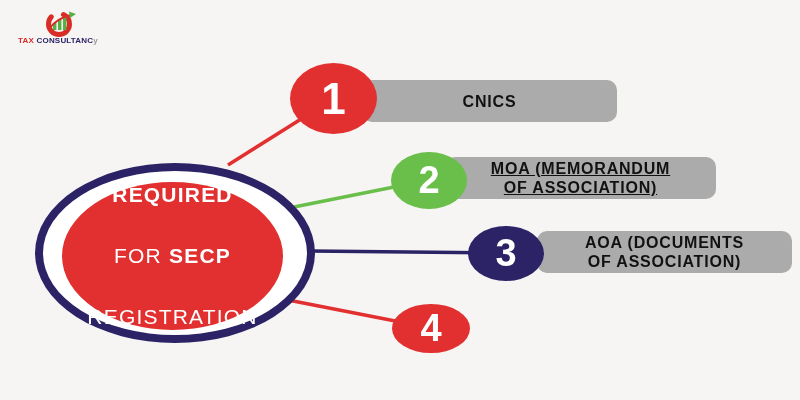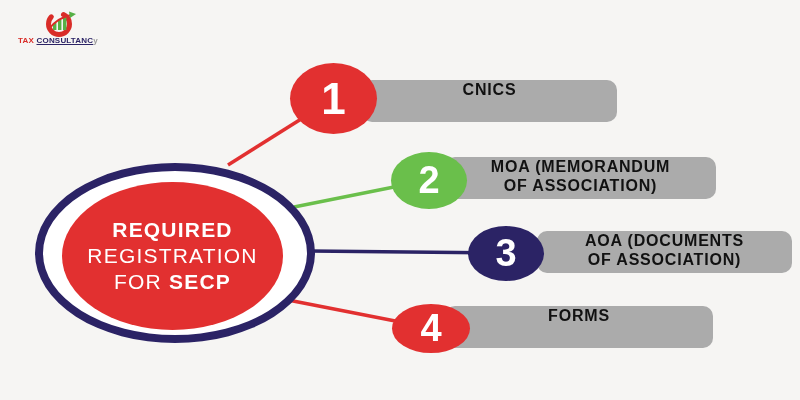--- a/index.html
+++ b/index.html
@@ -9,33 +9,33 @@
     background:#f6f5f3;
   }
   
   #logo{position:absolute;left:8px;top:6px;width:100px;height:44px;}
   #logo .logo-icon{position:absolute;left:32px;top:4px;}
   #logo .logo-text{
     position:absolute;left:0;top:30px;width:100px;text-align:center;
     font-size:8px;font-weight:bold;letter-spacing:.2px;white-space:nowrap;
   }
   .logo-tax{color:#d92c27;}
-  .logo-consultanc{color:#2b2365;text-decoration:underline;}
+  .logo-consultanc{color:#2b2365;}
   .logo-y{color:#9a9a9a;}
   
   #connectors{position:absolute;left:0;top:0;width:800px;height:400px;}
   
   #center-ring{
     position:absolute;left:35px;top:163px;width:264px;height:164px;
     background:#ffffff;border:8px solid #2b2365;border-radius:50%;
   }
   #center-circle{
     position:absolute;left:62px;top:182px;width:221px;height:148px;
     background:#e23030;border-radius:50%;
-    display:flex;flex-direction:column;align-items:center;justify-content:center;
+    display:flex;flex-direction:column;align-items:center;justify-content:space-between;
     color:#ffffff;text-align:center;
   }
   #center-circle .c-line{
     font-size:21px;line-height:26px;letter-spacing:1.2px;white-space:nowrap;
   }
   .w-bold{font-weight:bold;}
   .w-reg{font-weight:normal;}
   
   .num-badge{
     position:absolute;border-radius:50%;
@@ -45,26 +45,26 @@
   #badge-1{left:290px;top:63px;width:87px;height:71px;font-size:44px;}
   #badge-2{left:391px;top:152px;width:76px;height:57px;font-size:38px;}
   #badge-3{left:468px;top:226px;width:76px;height:55px;font-size:38px;}
   #badge-4{left:392px;top:304px;width:78px;height:49px;font-size:38px;}
   .fill-red{background:#e23030;}
   .fill-green{background:#6abf4b;}
   .fill-navy{background:#2b2365;}
   
   .label-bar{
     position:absolute;background:#ababab;border-radius:10px;
-    display:flex;flex-direction:column;align-items:center;
+    display:flex;flex-direction:column;align-items:center;justify-content:center;
     color:#111111;font-weight:bold;font-size:16px;line-height:19px;
     letter-spacing:.8px;text-align:center;white-space:nowrap;
   }
   #bar-1{left:362px;top:80px;width:255px;height:42px;}
-  #bar-2{left:445px;top:157px;width:271px;height:42px;}
+  #bar-2{left:445px;top:157px;width:271px;height:42px;text-decoration:underline;}
   #bar-3{left:537px;top:231px;width:255px;height:42px;}
   #bar-4{left:445px;top:306px;width:268px;height:42px;}
 </style>
 </head>
 <body>
 
 <div id="canvas">
 
   <svg id="connectors" viewBox="0 0 800 400" xmlns="http://www.w3.org/2000/svg">
     <line x1="228" y1="165" x2="333" y2="99" stroke="#e23030" stroke-width="3.5"></line>
@@ -81,22 +81,22 @@
       <rect x="23" y="7" width="3.4" height="13" fill="#56b046"></rect>
       <path d="M9,19 Q17,8 31,5" fill="none" stroke="#d92c27" stroke-width="2"></path>
       <polygon points="29,1.5 36,4 30,8" fill="#56b046"></polygon>
     </svg>
     <div class="logo-text"><span class="logo-tax">TAX</span>&nbsp;<span class="logo-consultanc">CONSULTANC</span><span class="logo-y">y</span></div>
   </div>
 
   <div id="center-ring"></div>
   <div id="center-circle">
     <div class="c-line w-bold">REQUIRED</div>
+    <div class="c-line"><span class="w-reg">FOR</span>&nbsp;<span class="w-bold">SECP</span></div>
     <div class="c-line w-reg">REGISTRATION</div>
-    <div class="c-line"><span class="w-reg">FOR</span>&nbsp;<span class="w-bold">SECP</span></div>
   </div>
 
   <div class="label-bar" id="bar-1">
     <span>CNICS</span>
   </div>
   <div class="num-badge fill-red" id="badge-1">
     <span>1</span>
   </div>
 
   <div class="label-bar" id="bar-2">
@@ -108,20 +108,17 @@
   </div>
 
   <div class="label-bar" id="bar-3">
     <span>AOA (DOCUMENTS</span>
     <span>OF ASSOCIATION)</span>
   </div>
   <div class="num-badge fill-navy" id="badge-3">
     <span>3</span>
   </div>
 
-  <div class="label-bar" id="bar-4">
-    <span>FORMS</span>
-  </div>
   <div class="num-badge fill-red" id="badge-4">
     <span>4</span>
   </div>
 
 </div>
 
 </body></html>

